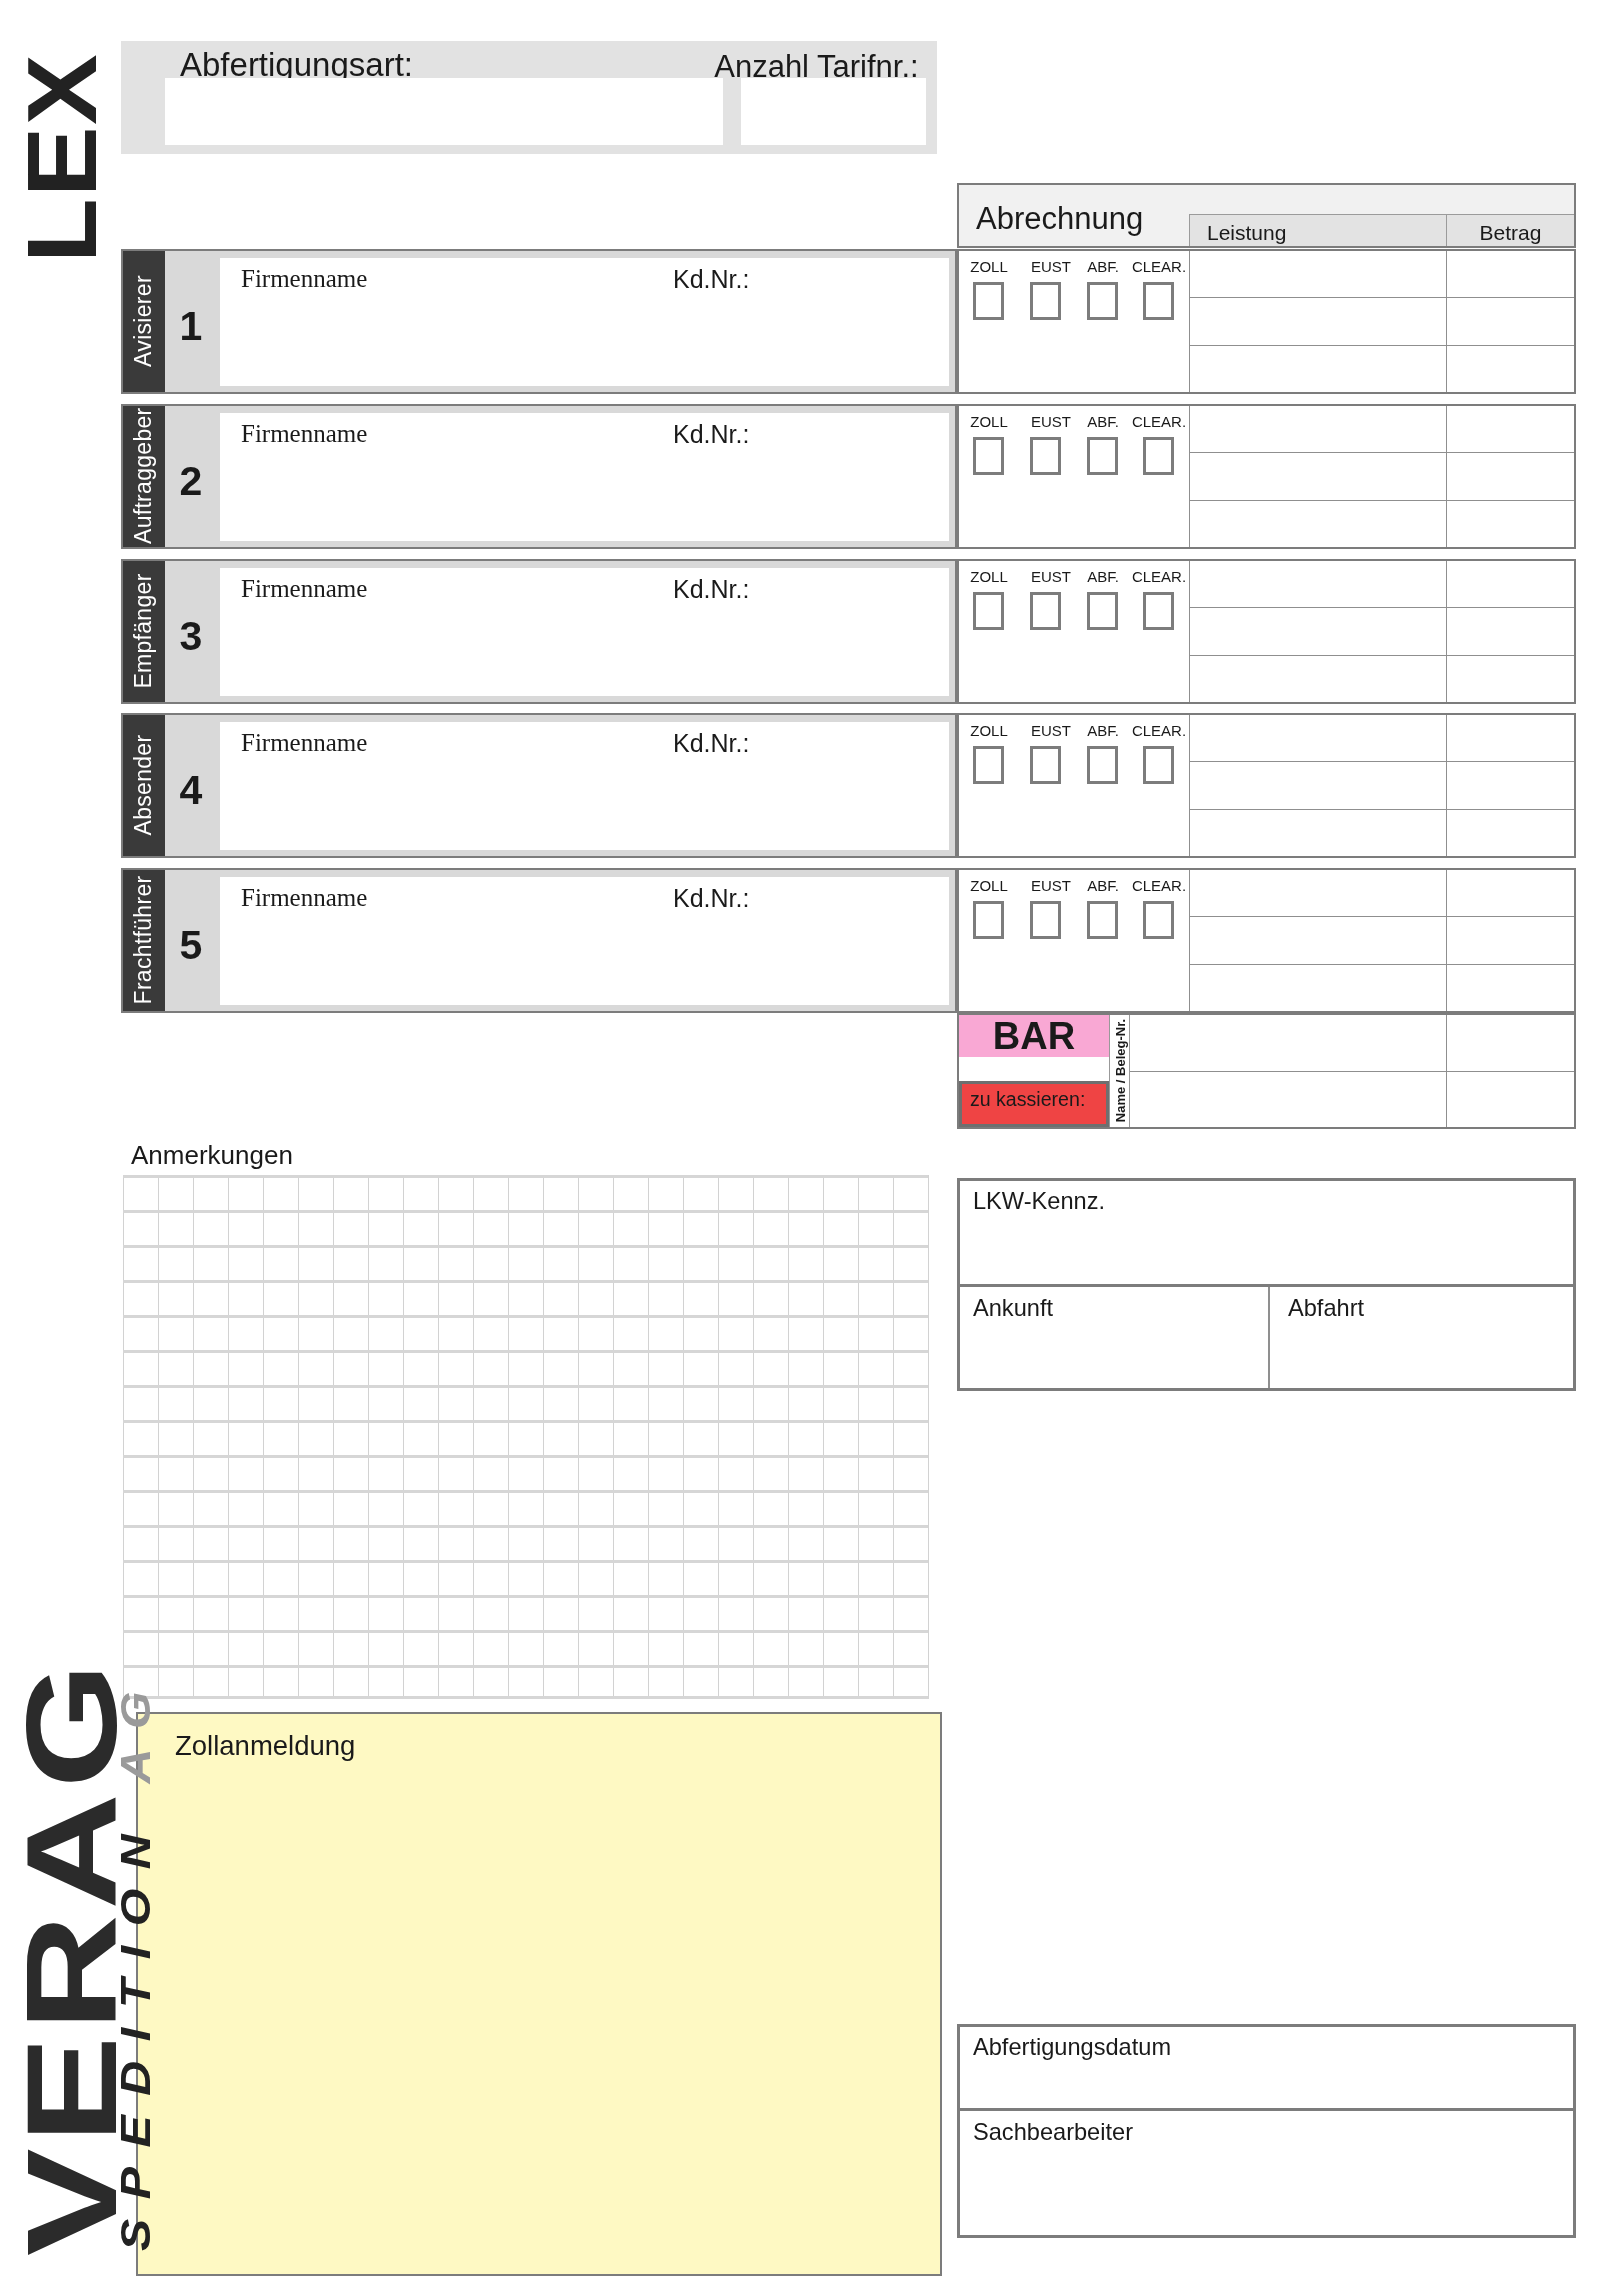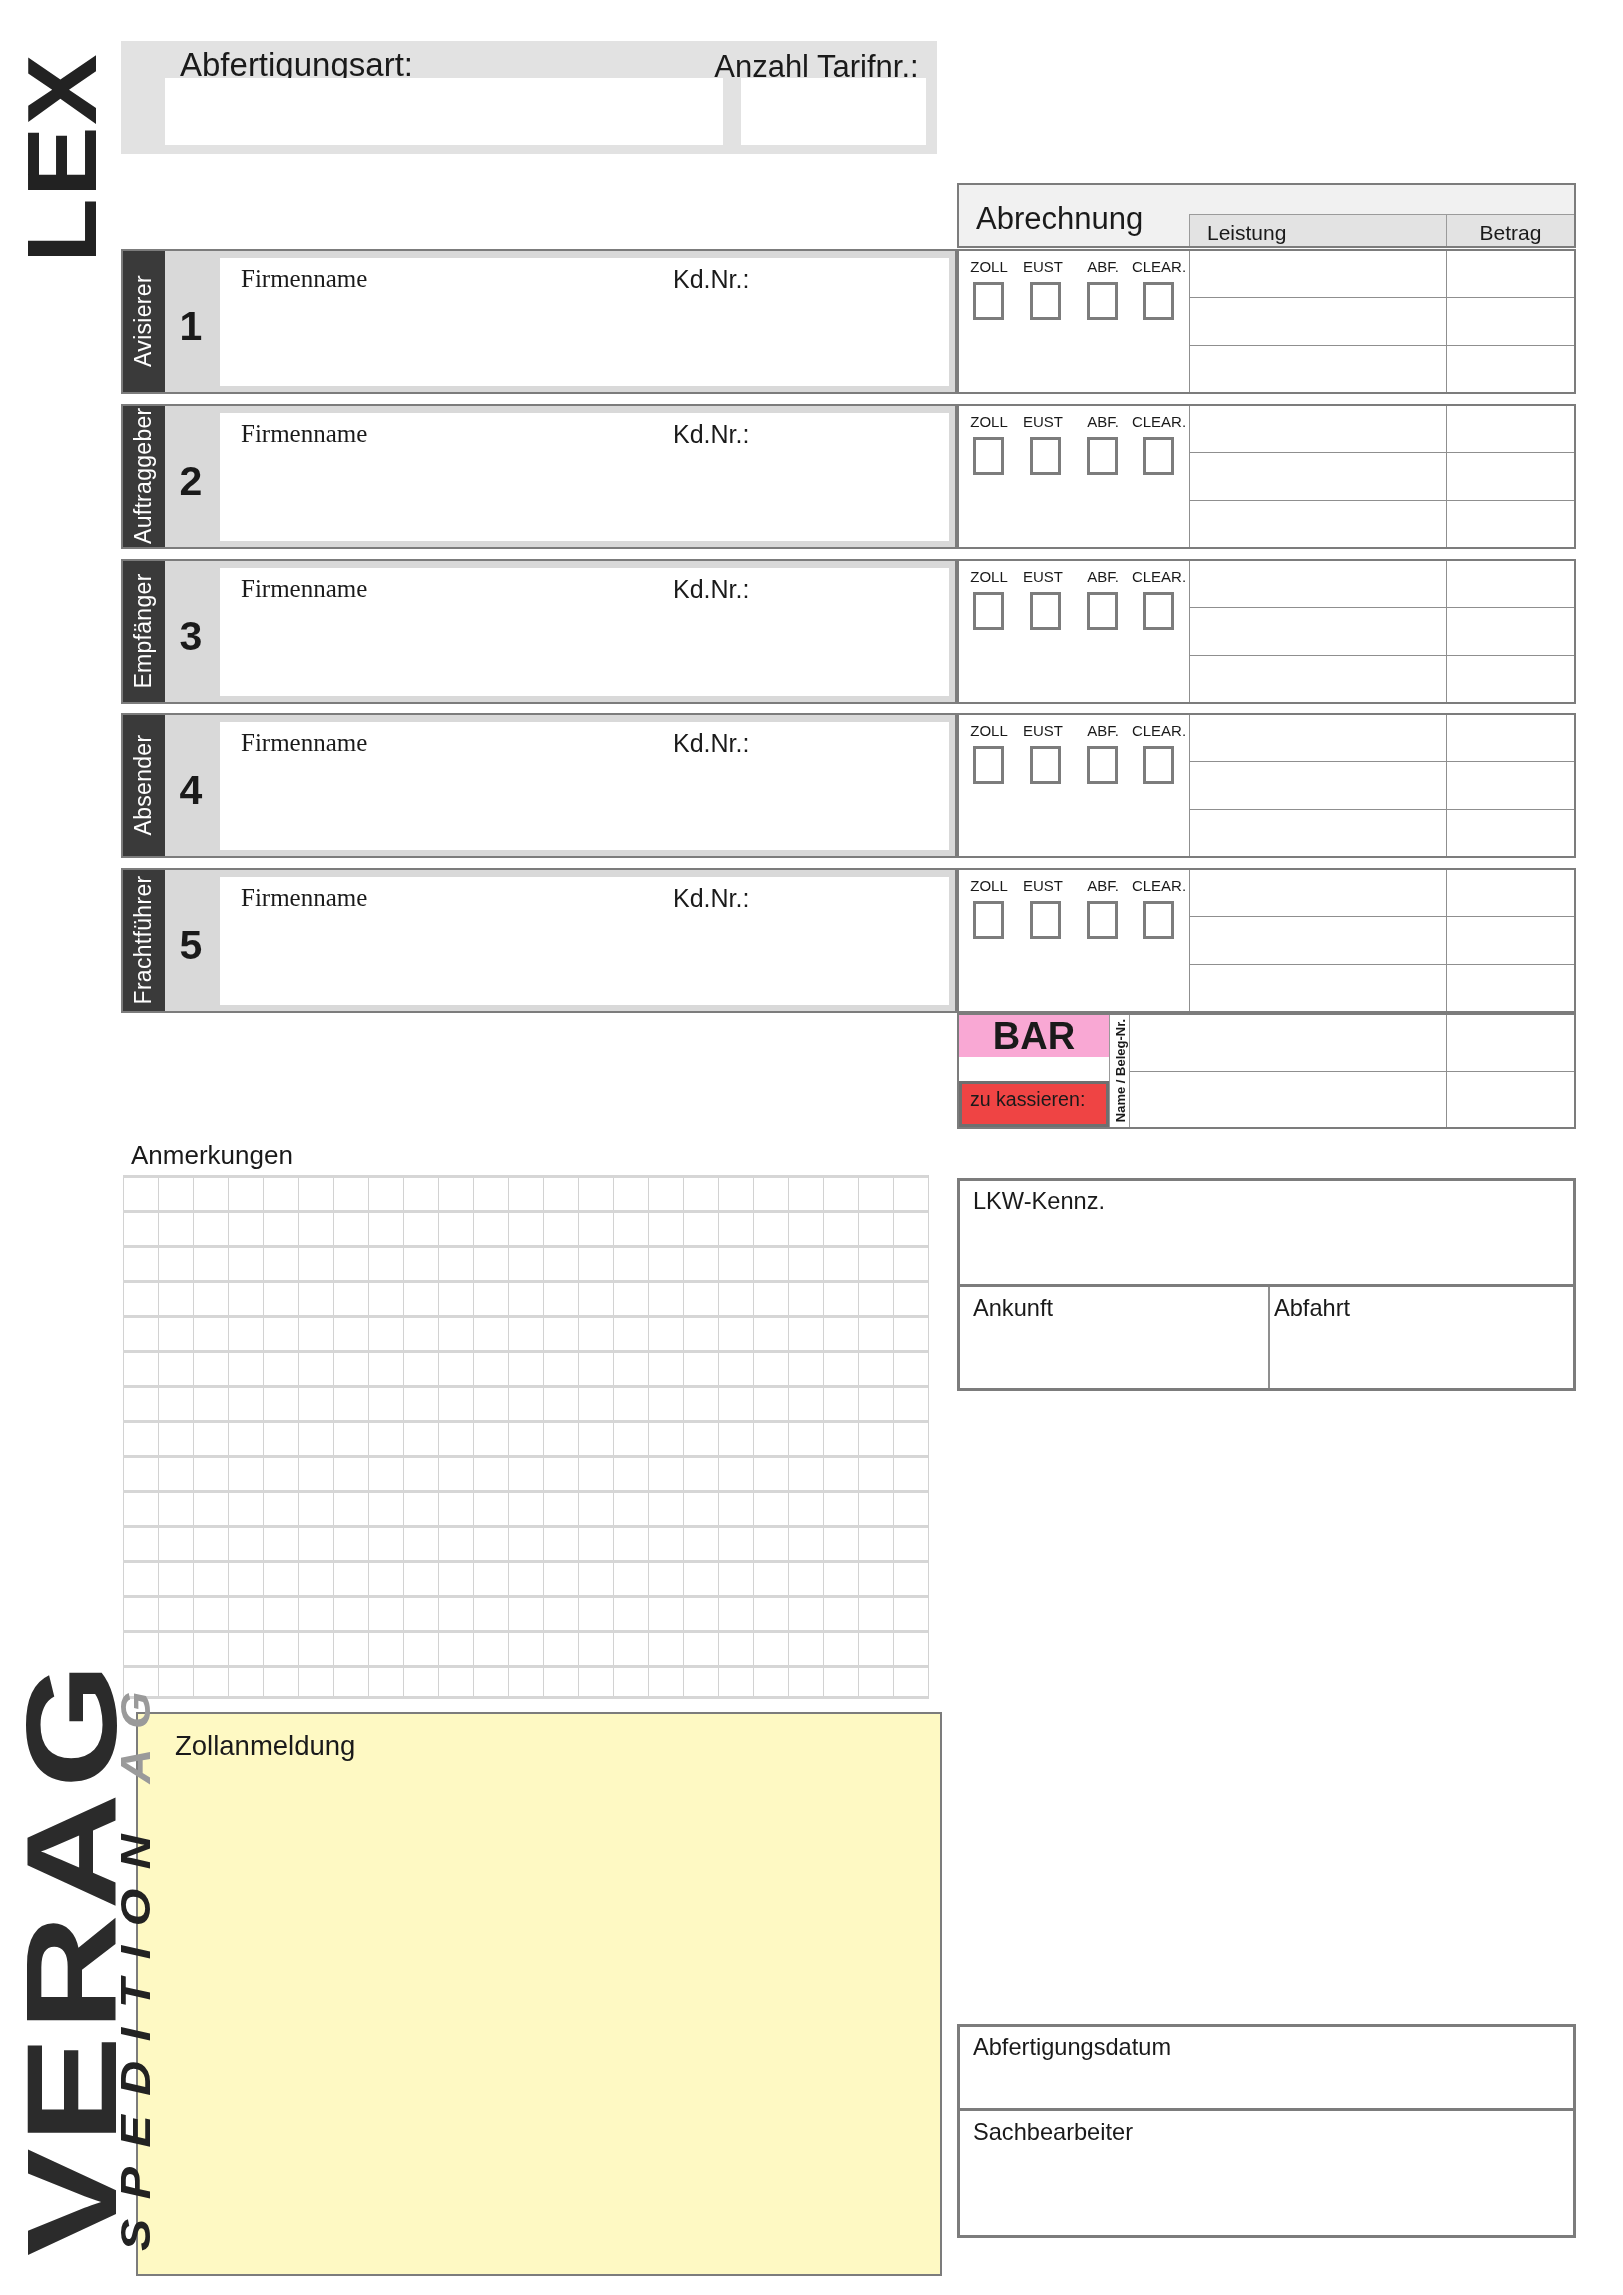--- a/index.html
+++ b/index.html
@@ -52,21 +52,21 @@
   .party-number { position:absolute; left:42px; top:0; width:52px; height:100%;
                   display:flex; align-items:center; justify-content:center;
                   font-size:41px; font-weight:bold; padding-top:9.2px; }
   .party-fields { position:absolute; left:97px; top:6.5px; right:6.5px; bottom:6.5px; background:#fff; }
   .firmenname-label { position:absolute; left:21px; top:7.9px; font-size:25px;font-family:Liberation Serif, serif; }
   .kdnr-label { position:absolute; left:453px; top:7.9px; font-size:25px; }
 
   .party-right { position:absolute; left:957px; width:619px; height:145px;
                  border:2.6px solid #7c7c7c; background:#fff; }
   .cb-label { position:absolute; top:6.5px; font-size:15px; transform:translateX(-50%); white-space:nowrap; }
-  .cb-l0 { left:30px; } .cb-l1 { left:84px; } .cb-l2 { left:144px; } .cb-l3 { left:200px; }
+  .cb-l0 { left:30px; } .cb-l1 { left:92px; } .cb-l2 { left:144px; } .cb-l3 { left:200px; }
   .checkbox { position:absolute; top:31px; width:31px; height:38px; border:3.3px solid #7c7c7c; background:#fff; }
   .cb-0 { left:13.7px; } .cb-1 { left:71px; } .cb-2 { left:128px; } .cb-3 { left:184px; }
   .div-v { position:absolute; top:0; bottom:0; width:1.3px; background:#8f8f8f; }
   .div-v1 { left:230px; } .div-v2 { left:487px; }
   .div-h { position:absolute; left:230px; right:0; height:1.3px; background:#8f8f8f; }
   .div-h1 { top:46px; } .div-h2 { top:94px; }
 
   
   .bar-outer { position:absolute; left:957px; top:1013px; width:619px; height:116px;
                border:2.6px solid #7c7c7c; background:#fff; }
@@ -96,21 +96,21 @@
   .lkw-box { top:1178px; height:213px; }
   .waren-box { top:1498px; height:239px; }
   .abfdat-box { top:2024px; height:214px; }
   .hdiv { position:absolute; left:0; right:0; height:3.3px; background:#7c7c7c; }
   .vdiv { position:absolute; width:2px; background:#8f8f8f; bottom:0; }
   .lkw-hdiv { top:103px; } .lkw-vdiv { left:308px; top:106px; }
   .waren-hdiv { top:100px; } .waren-vdiv { left:308px; top:103px; }
   .abfdat-hdiv { top:81px; }
   .lbl-tl { position:absolute; left:13px; top:6.5px; }
   .lbl-ankunft { position:absolute; left:13px; top:114px; }
-  .lbl-abfahrt { position:absolute; left:314px; top:114px; }
+  .lbl-abfahrt { position:absolute; left:328px; top:114px; }
   .lbl-colli { position:absolute; left:13px; top:111px; }
   .lbl-gewicht { position:absolute; left:322px; top:111px; }
   .lbl-sach { position:absolute; left:13px; top:92px; }
 
   
   .zoll-box { position:absolute; left:136px; top:1712px; width:806px; height:564px;
               border:2.6px solid #7c7c7c; background:#fef9c3; }
   .zoll-label { position:absolute; left:37px; top:15.7px; font-size:27.5px; }
 </style>
 </head>

